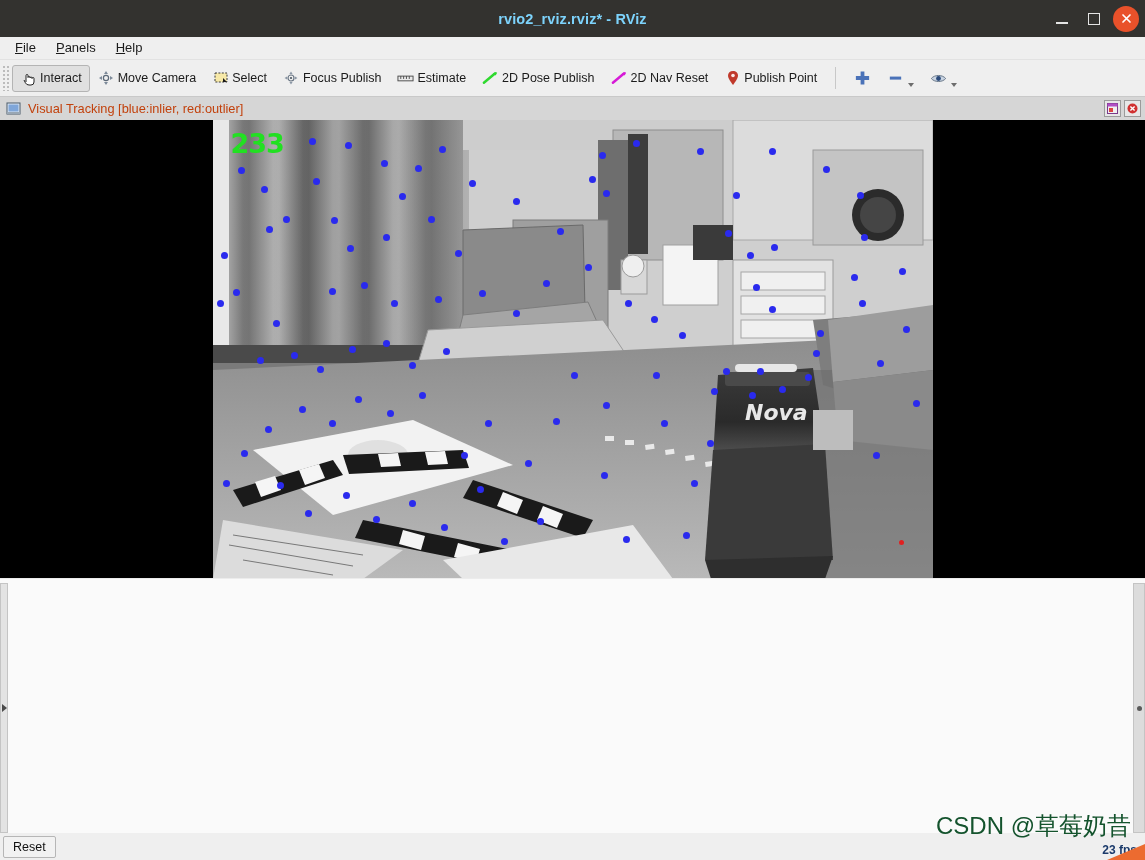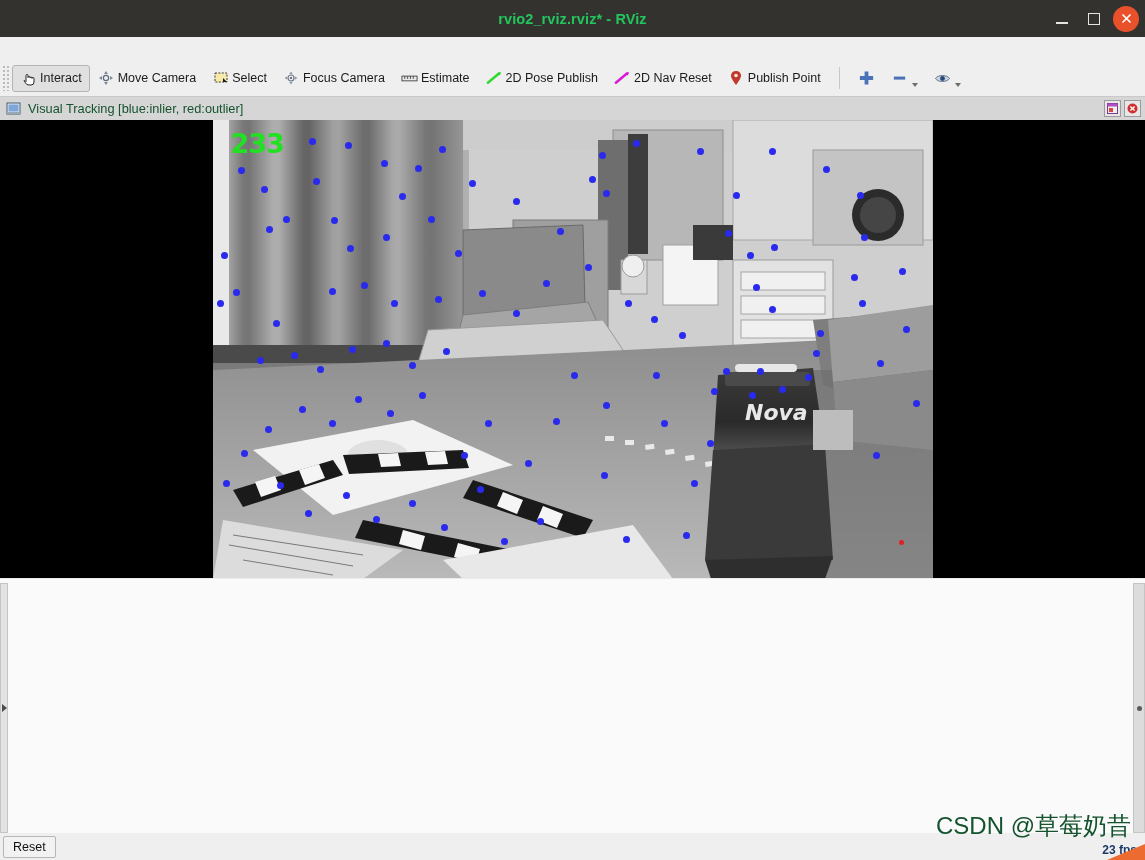--- a/index.html
+++ b/index.html
@@ -9,21 +9,21 @@
     background:#efefef;
   }
   #app { position:relative; width:1145px; height:860px; }
 
   
   .titlebar{
     position:absolute; left:0; top:0; width:1145px; height:37px;
     background:#33322f; display:flex; align-items:center; justify-content:center;
   }
   .titlebar .title{
-    color:#22c55e; font-size:14.5px; font-weight:bold; letter-spacing:.1px;
+    color:#7dd3fc; font-size:14.5px; font-weight:bold; letter-spacing:.1px;
   }
   .wincontrols{ position:absolute; right:4px; top:0; height:37px; display:flex; align-items:center; gap:2px;}
   .wbtn{ width:30px; height:30px; display:flex; align-items:center; justify-content:center;}
   .wbtn .min{ width:12px; height:2px; background:#e4e4e4; display:block; margin-top:8px;}
   .wbtn .max{ width:12px; height:12px; border:1.6px solid #e4e4e4;}
   .closebtn{ width:26px;height:26px;border-radius:50%;background:#e9512a;display:flex;align-items:center;justify-content:center;}
   .closebtn svg{display:block;}
 
   
   .menubar{
@@ -48,21 +48,21 @@
   .tbtn.active{ background:#e0e0e0; border:1px solid #b4b4b4;}
   .tsep{ width:1px; height:22px; background:#c8c8c8; margin:0 10px;}
   .icn{ width:17px; height:17px; display:inline-flex; align-items:center; justify-content:center; flex:0 0 auto;}
   .icn svg{display:block;}
   .dropcaret{ width:0;height:0;border-left:3.5px solid transparent;border-right:3.5px solid transparent;
     border-top:4px solid #6d6d6d; align-self:flex-end; margin-bottom:4px; margin-left:1px;}
 
   
   .dockpanel{ position:absolute; left:0; top:97px; width:1145px; height:482px; background:#d6d6d6;}
   .dockhdr{ height:23px; display:flex; align-items:center; padding-left:5px; background:#d6d6d6;}
-  .dockhdr .ttl{ font-size:12.8px; color:#14532d; margin-left:6px;}
+  .dockhdr .ttl{ font-size:12.8px; color:#c2410c; margin-left:6px;}
   .dockbtns{ position:absolute; right:4px; top:3px; display:flex; gap:3px;}
   .dockbtn{ width:17px;height:17px; border:1px solid #9b9b9b; background:#e7e7e7; display:flex;align-items:center;justify-content:center;}
   .imgstage{ position:absolute; left:0; top:23px; width:1145px; height:459px; background:#000;
              display:flex; align-items:flex-start; justify-content:center;}
   .camimg{ position:relative; width:720px; height:459px; background:#2a2a2a; overflow:hidden;}
   .counter{ position:absolute; left:18px; top:8px; font-size:27px; font-weight:bold;
             color:#22e022; font-family:"DejaVu Sans", sans-serif; letter-spacing:-1px; z-index:5;}
   .feat{ position:absolute; width:7px; height:7px; border-radius:50%; background:#2a2aee; z-index:4;}
   .feat.out{ background:#e02020; width:5px;height:5px;}
 
@@ -105,20 +105,25 @@
       <div class="wbtn">
         <span class="closebtn">
           <svg width="13" height="13" viewBox="0 0 13 13">
             <path d="M3 3 L10 10 M10 3 L3 10" stroke="#ffffff" stroke-width="1.7" stroke-linecap="round"></path>
           </svg>
         </span>
       </div>
     </div>
   </div>
 
+  <div class="menubar">
+    <div class="menuitem"><u>F</u><span>ile</span></div>
+    <div class="menuitem"><u>P</u><span>anels</span></div>
+    <div class="menuitem"><u>H</u><span>elp</span></div>
+  </div>
 
   <div class="toolbar">
     <div class="grip"></div>
 
     <div class="tbtn active">
       <span class="icn">
         <svg width="16" height="16" viewBox="0 0 16 16">
           <path d="M5 12 L5 5.5 a1 1 0 0 1 2 0 L7 7.5 a1 1 0 0 1 2 0 L9 8 a1 1 0 0 1 2 0 L11 8.5 a1 1 0 0 1 2 0 L13 12 a3 3 0 0 1-3 3 L8 15 a4 4 0 0 1-3.6-2.2 L3 10" fill="#fff" stroke="#222" stroke-width="1"></path>
         </svg>
       </span>
@@ -146,21 +151,21 @@
     </div>
 
     <div class="tbtn">
       <span class="icn">
         <svg width="16" height="16" viewBox="0 0 16 16">
           <path d="M8 1.5 L9.6 4 H6.4 Z M8 14.5 L6.4 12 H9.6 Z M1.5 8 L4 6.4 V9.6 Z M14.5 8 L12 9.6 V6.4 Z" fill="#8b97a5"></path>
           <circle cx="8" cy="8" r="3" fill="none" stroke="#6a7684" stroke-width="1.2"></circle>
           <circle cx="8" cy="8" r="1.1" fill="#4a5662"></circle>
         </svg>
       </span>
-      <span>Focus Camera</span>
+      <span>Focus Publish</span>
     </div>
 
     <div class="tbtn">
       <span class="icn">
         <svg width="18" height="16" viewBox="0 0 18 16">
           <rect x="1" y="6" width="16" height="5" fill="#e9e9e9" stroke="#4a4a4a" stroke-width="1"></rect>
           <path d="M4 6 V9 M7 6 V9 M10 6 V9 M13 6 V9" stroke="#4a4a4a" stroke-width="1"></path>
         </svg>
       </span>
       <span>Estimate</span>

